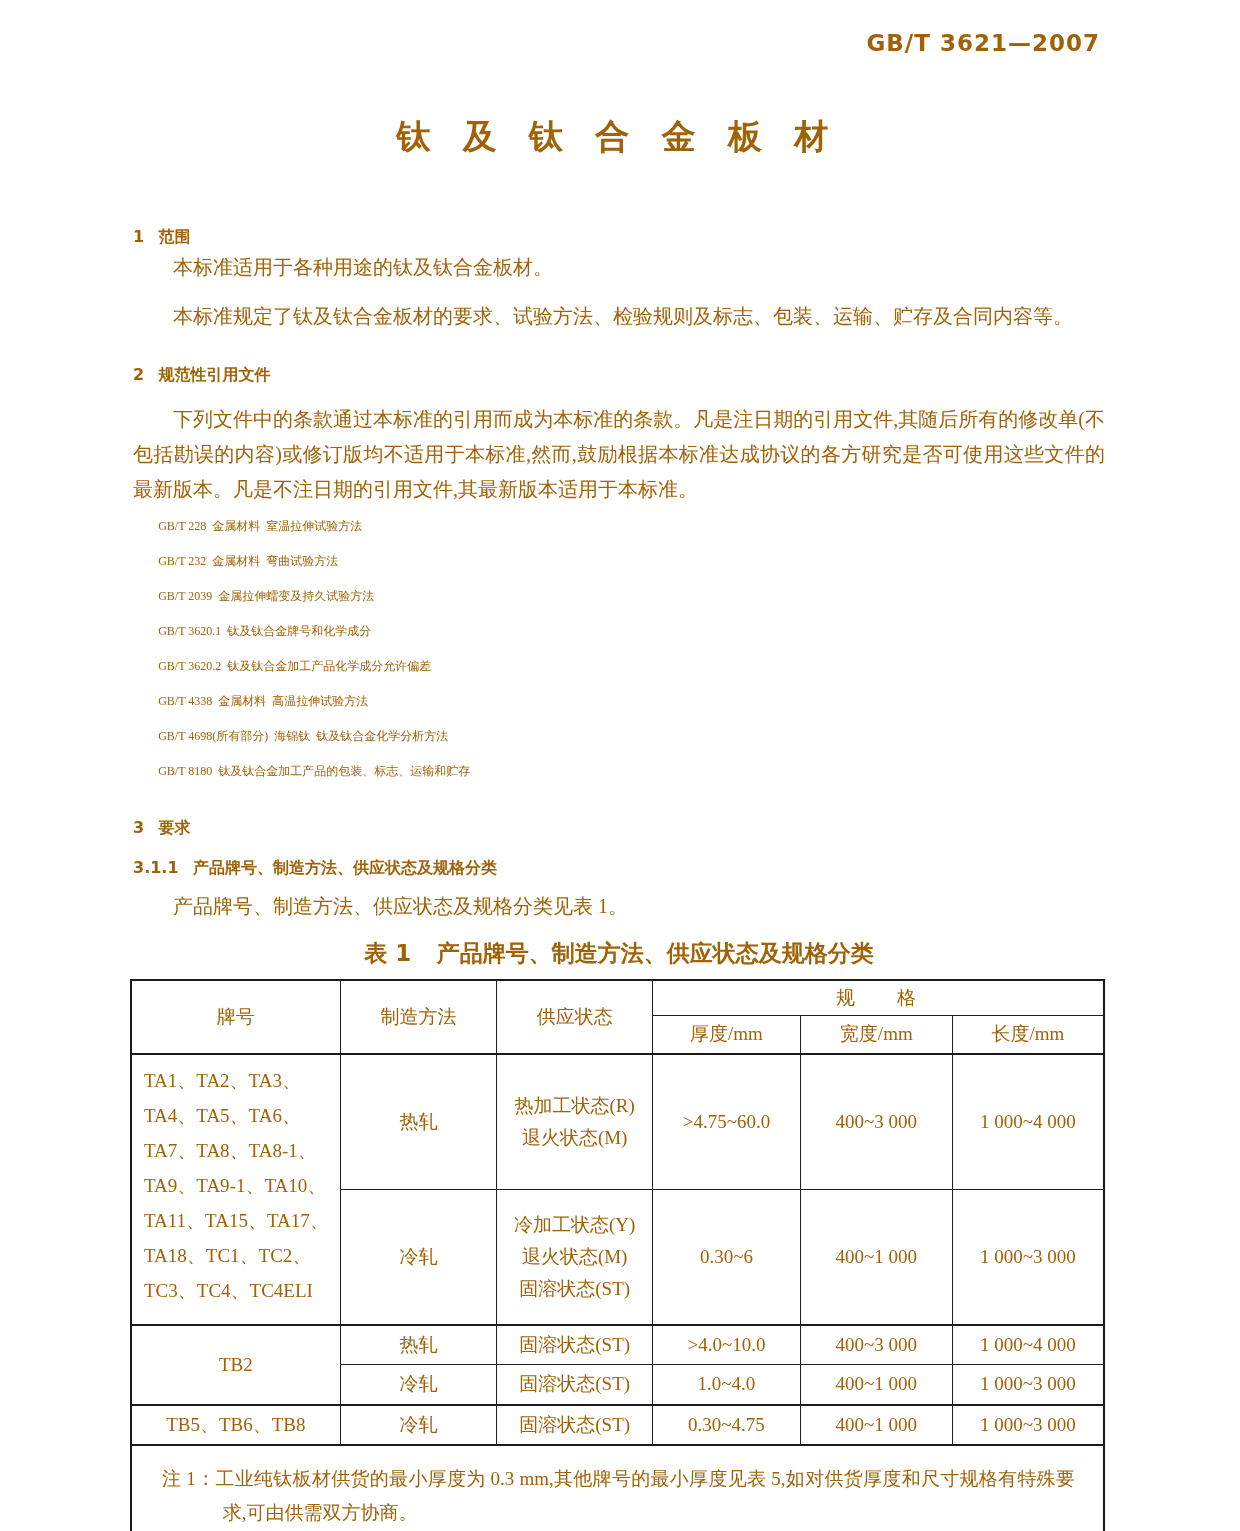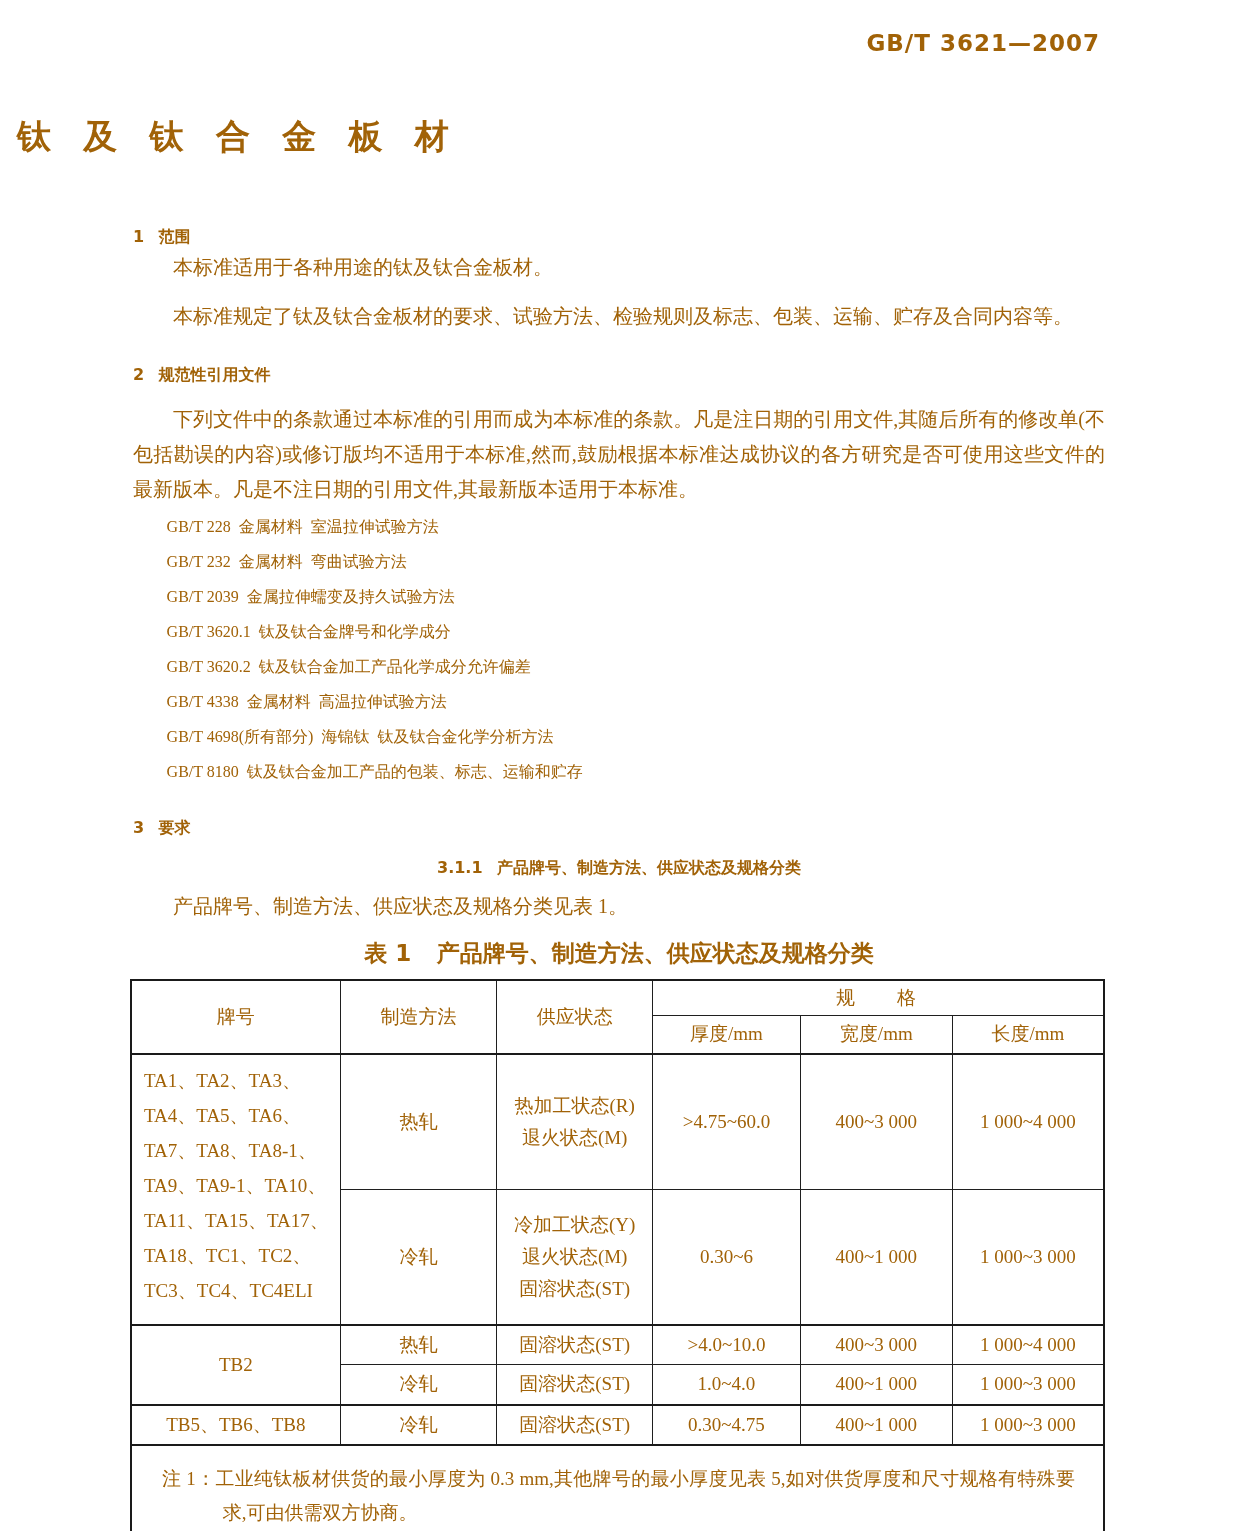--- a/index.html
+++ b/index.html
@@ -20,20 +20,21 @@
     text-align: right;
   }
   .doc-number {
     font-family: "DejaVu Sans", "Liberation Sans", sans-serif;
     font-weight: bold;
     font-size: 23px;
     letter-spacing: 1px;
   }
   .doc-title {
     margin-top: 58px;
+    text-align: center;
     font-family: Liberation Mono, monospace;
     font-weight: bold;
     font-size: 34px;
     letter-spacing: 0.95em;
     padding-left: 0.5em;
     white-space: nowrap;
   }
   .content {
     padding: 0 135px 0 133px;
   }
@@ -41,31 +42,31 @@
     font-family: "DejaVu Sans", "Liberation Sans", sans-serif;
     font-weight: bold;
     font-size: 16px;
     line-height: 26px;
   }
   .sec-heading .sec-title { margin-left: 0.9em; }
   .h-s1   { margin-top: 64px; }
   .h-s2   { margin-top: 28px; }
   .h-s3   { margin-top: 26px; }
   .h-s31  { margin-top: 20px; }
-  .h-s311 { margin-top: 14px; text-align: center; }
+  .h-s311 { margin-top: 14px; }
   .body-p {
     font-size: 20px;
     line-height: 35px;
     text-align: justify;
   }
   .indent { text-indent: 2em; }
   .mt { margin-top: 14px; }
   .ref-list { margin-top: 2px; }
   .ref-line {
-    font-size: 16px;
+    font-size: 12px;
     line-height: 35px;
     padding-left: 2.1em;
     white-space: pre-wrap;
     font-family: Liberation Serif, serif;
   }
   .table-caption {
     margin-top: 14px;
     text-align: center;
     font-family: "DejaVu Sans", "Liberation Sans", sans-serif;
     font-weight: bold;

